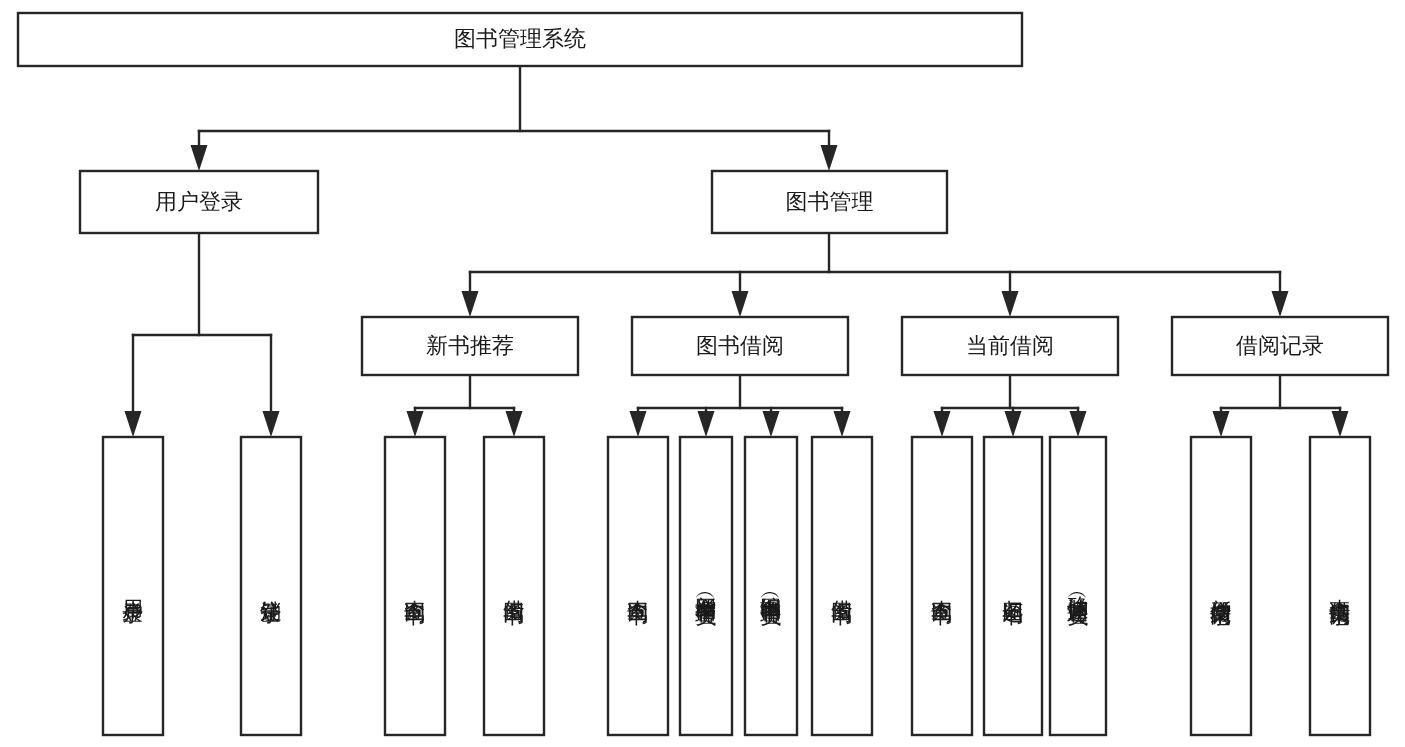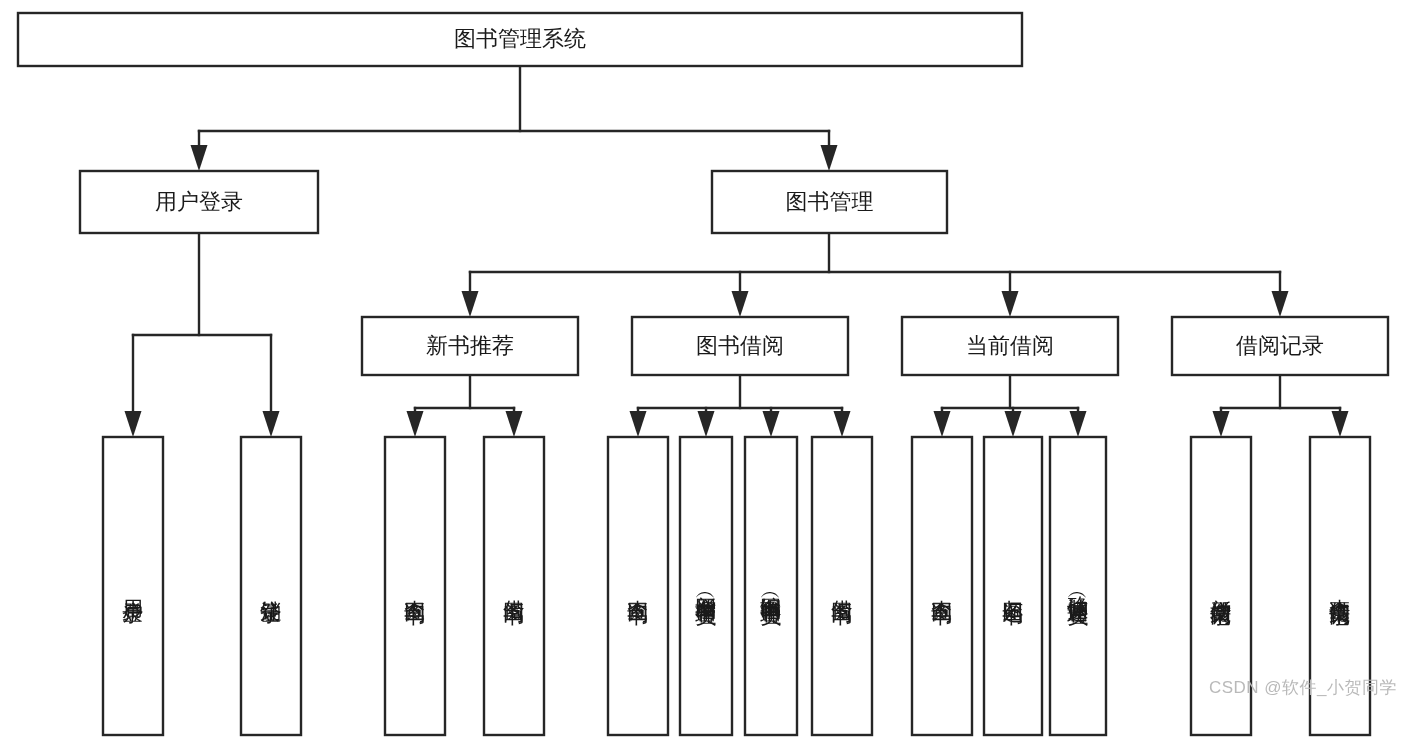--- a/index.html
+++ b/index.html
@@ -219,15 +219,14 @@
         <span class="vert-text">确认归还（管理员）</span>
       </div>
       <div class="vert-wrap" style="left: 1191px; top: 437px; width: 60px; height: 298px;">
         <span class="vert-text">新增借阅记录</span>
       </div>
       <div class="vert-wrap" style="left: 1310px; top: 437px; width: 60px; height: 298px;">
         <span class="vert-text">查询借阅记录</span>
       </div>
     </div>
 
-  <div class="watermark">CSDN @软件_小贺同学</div>
 
 </div>
 
 </body></html>

